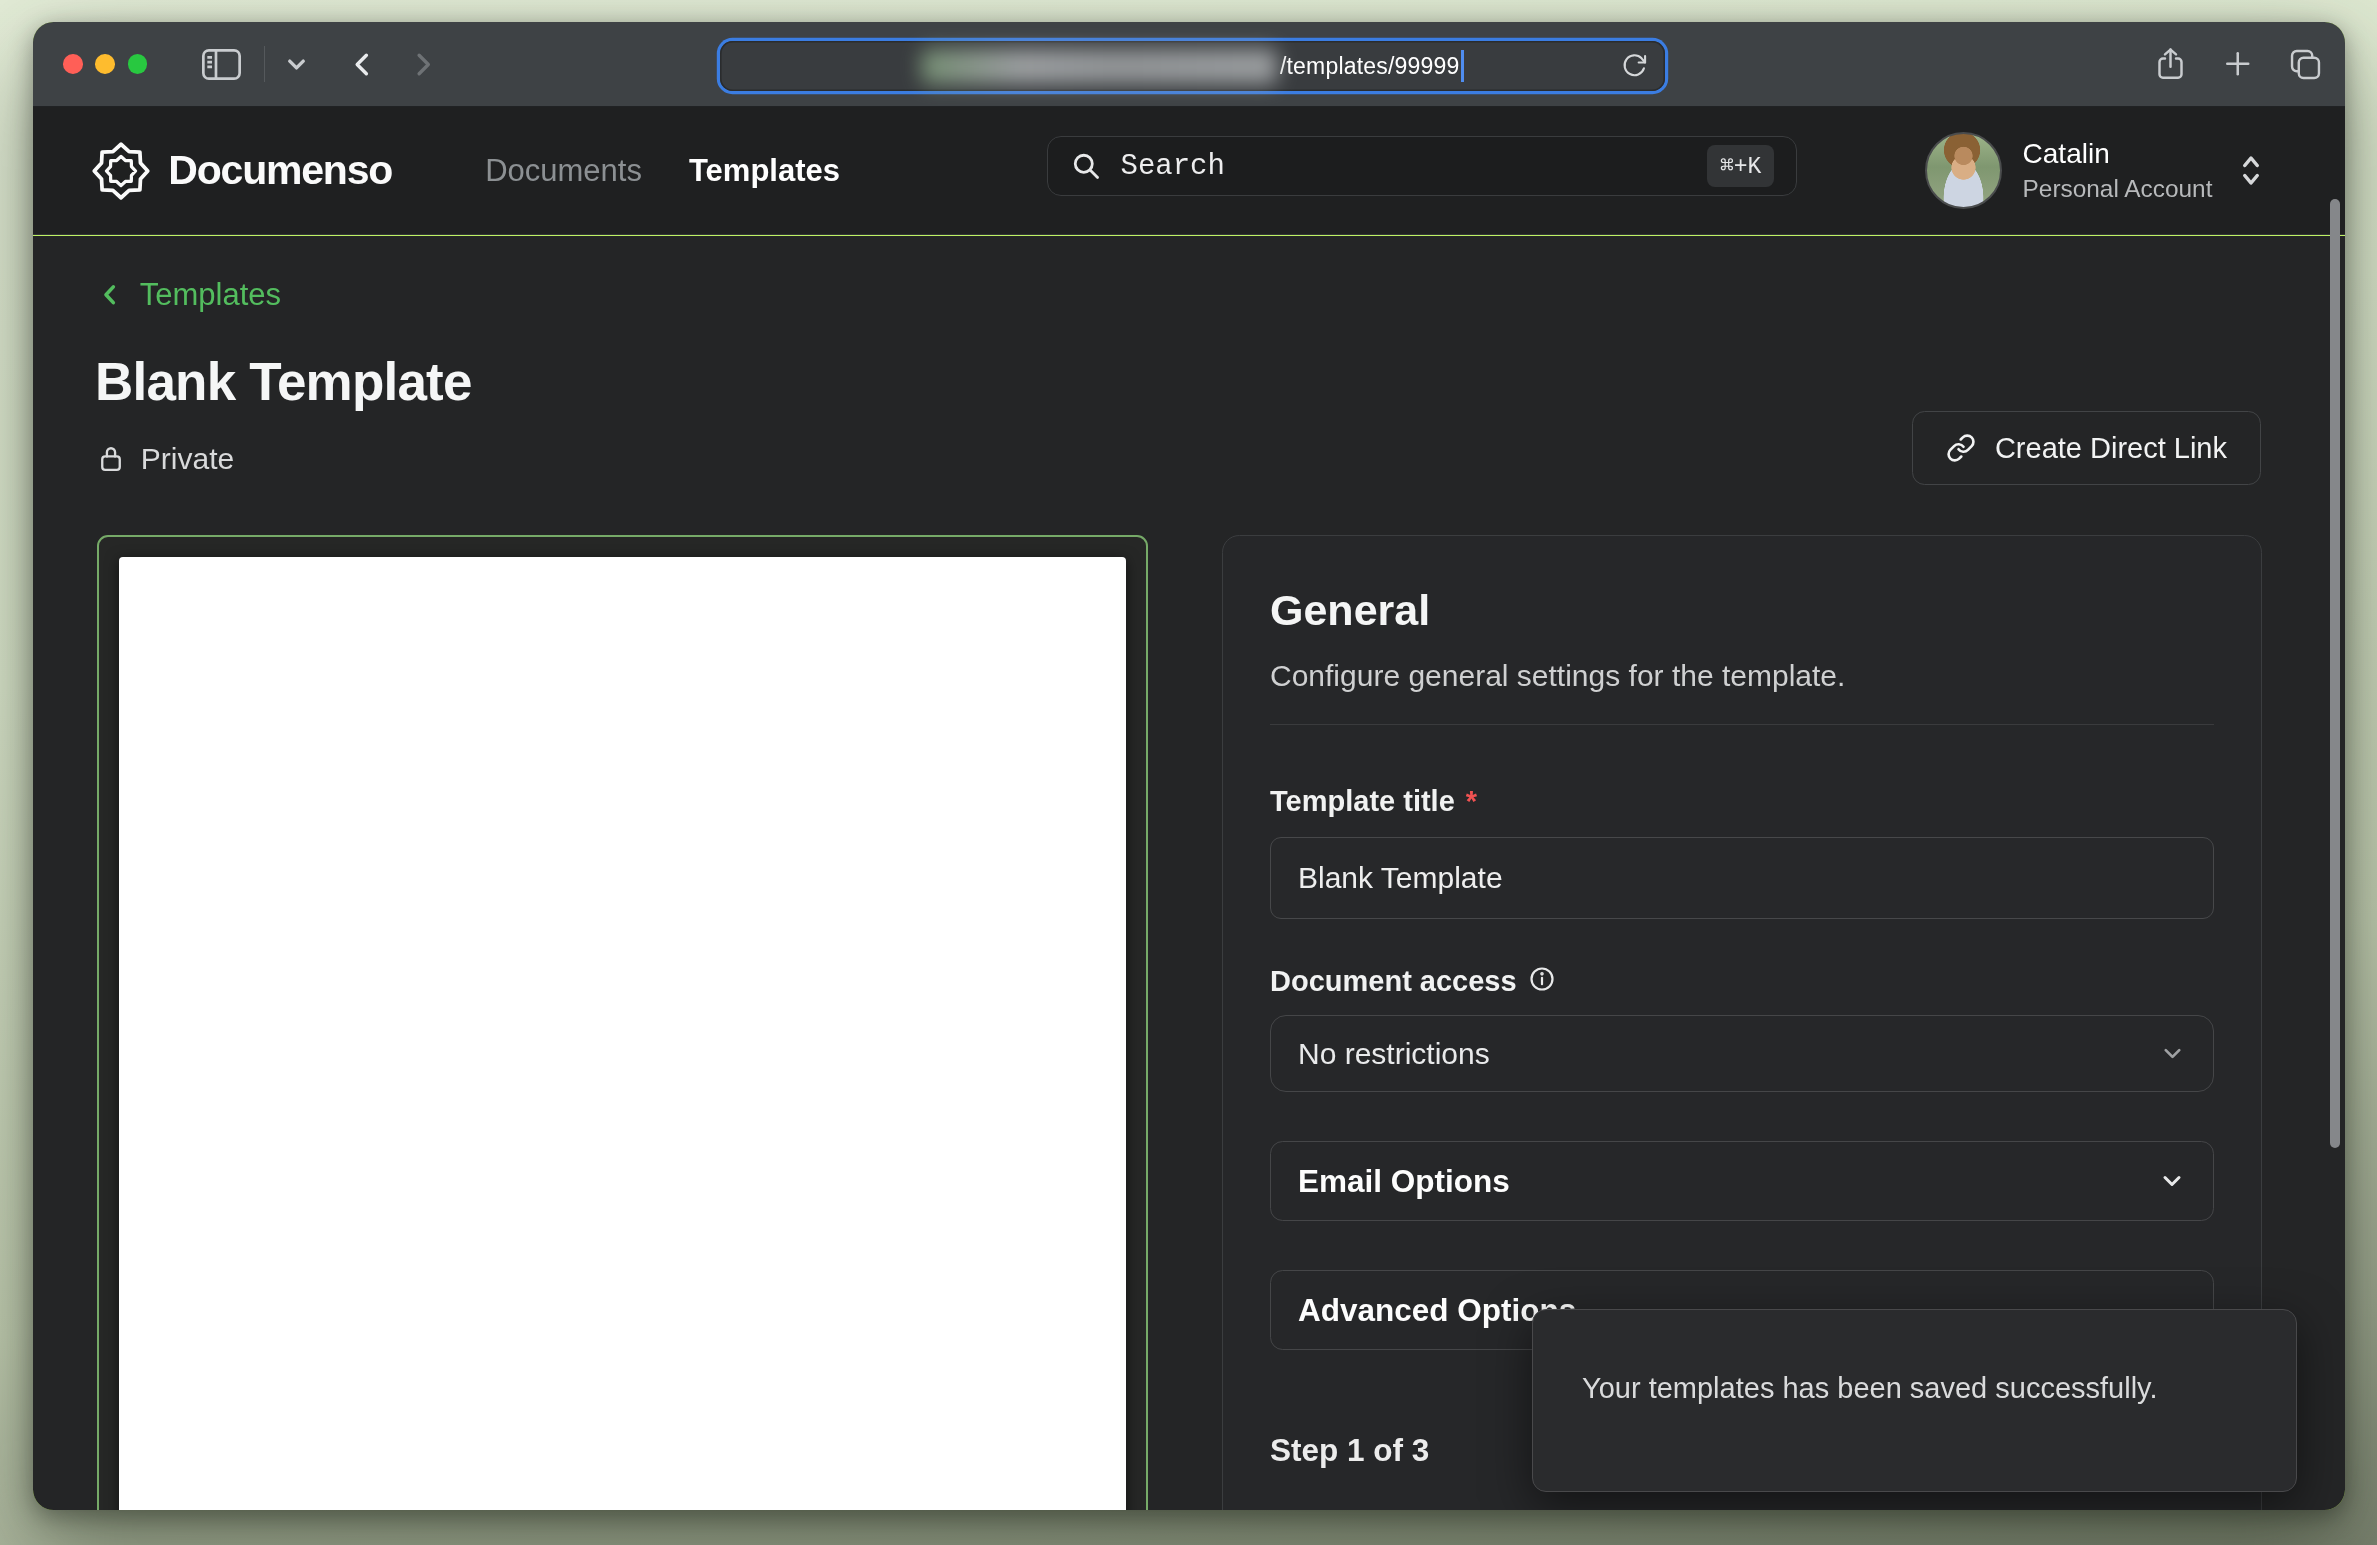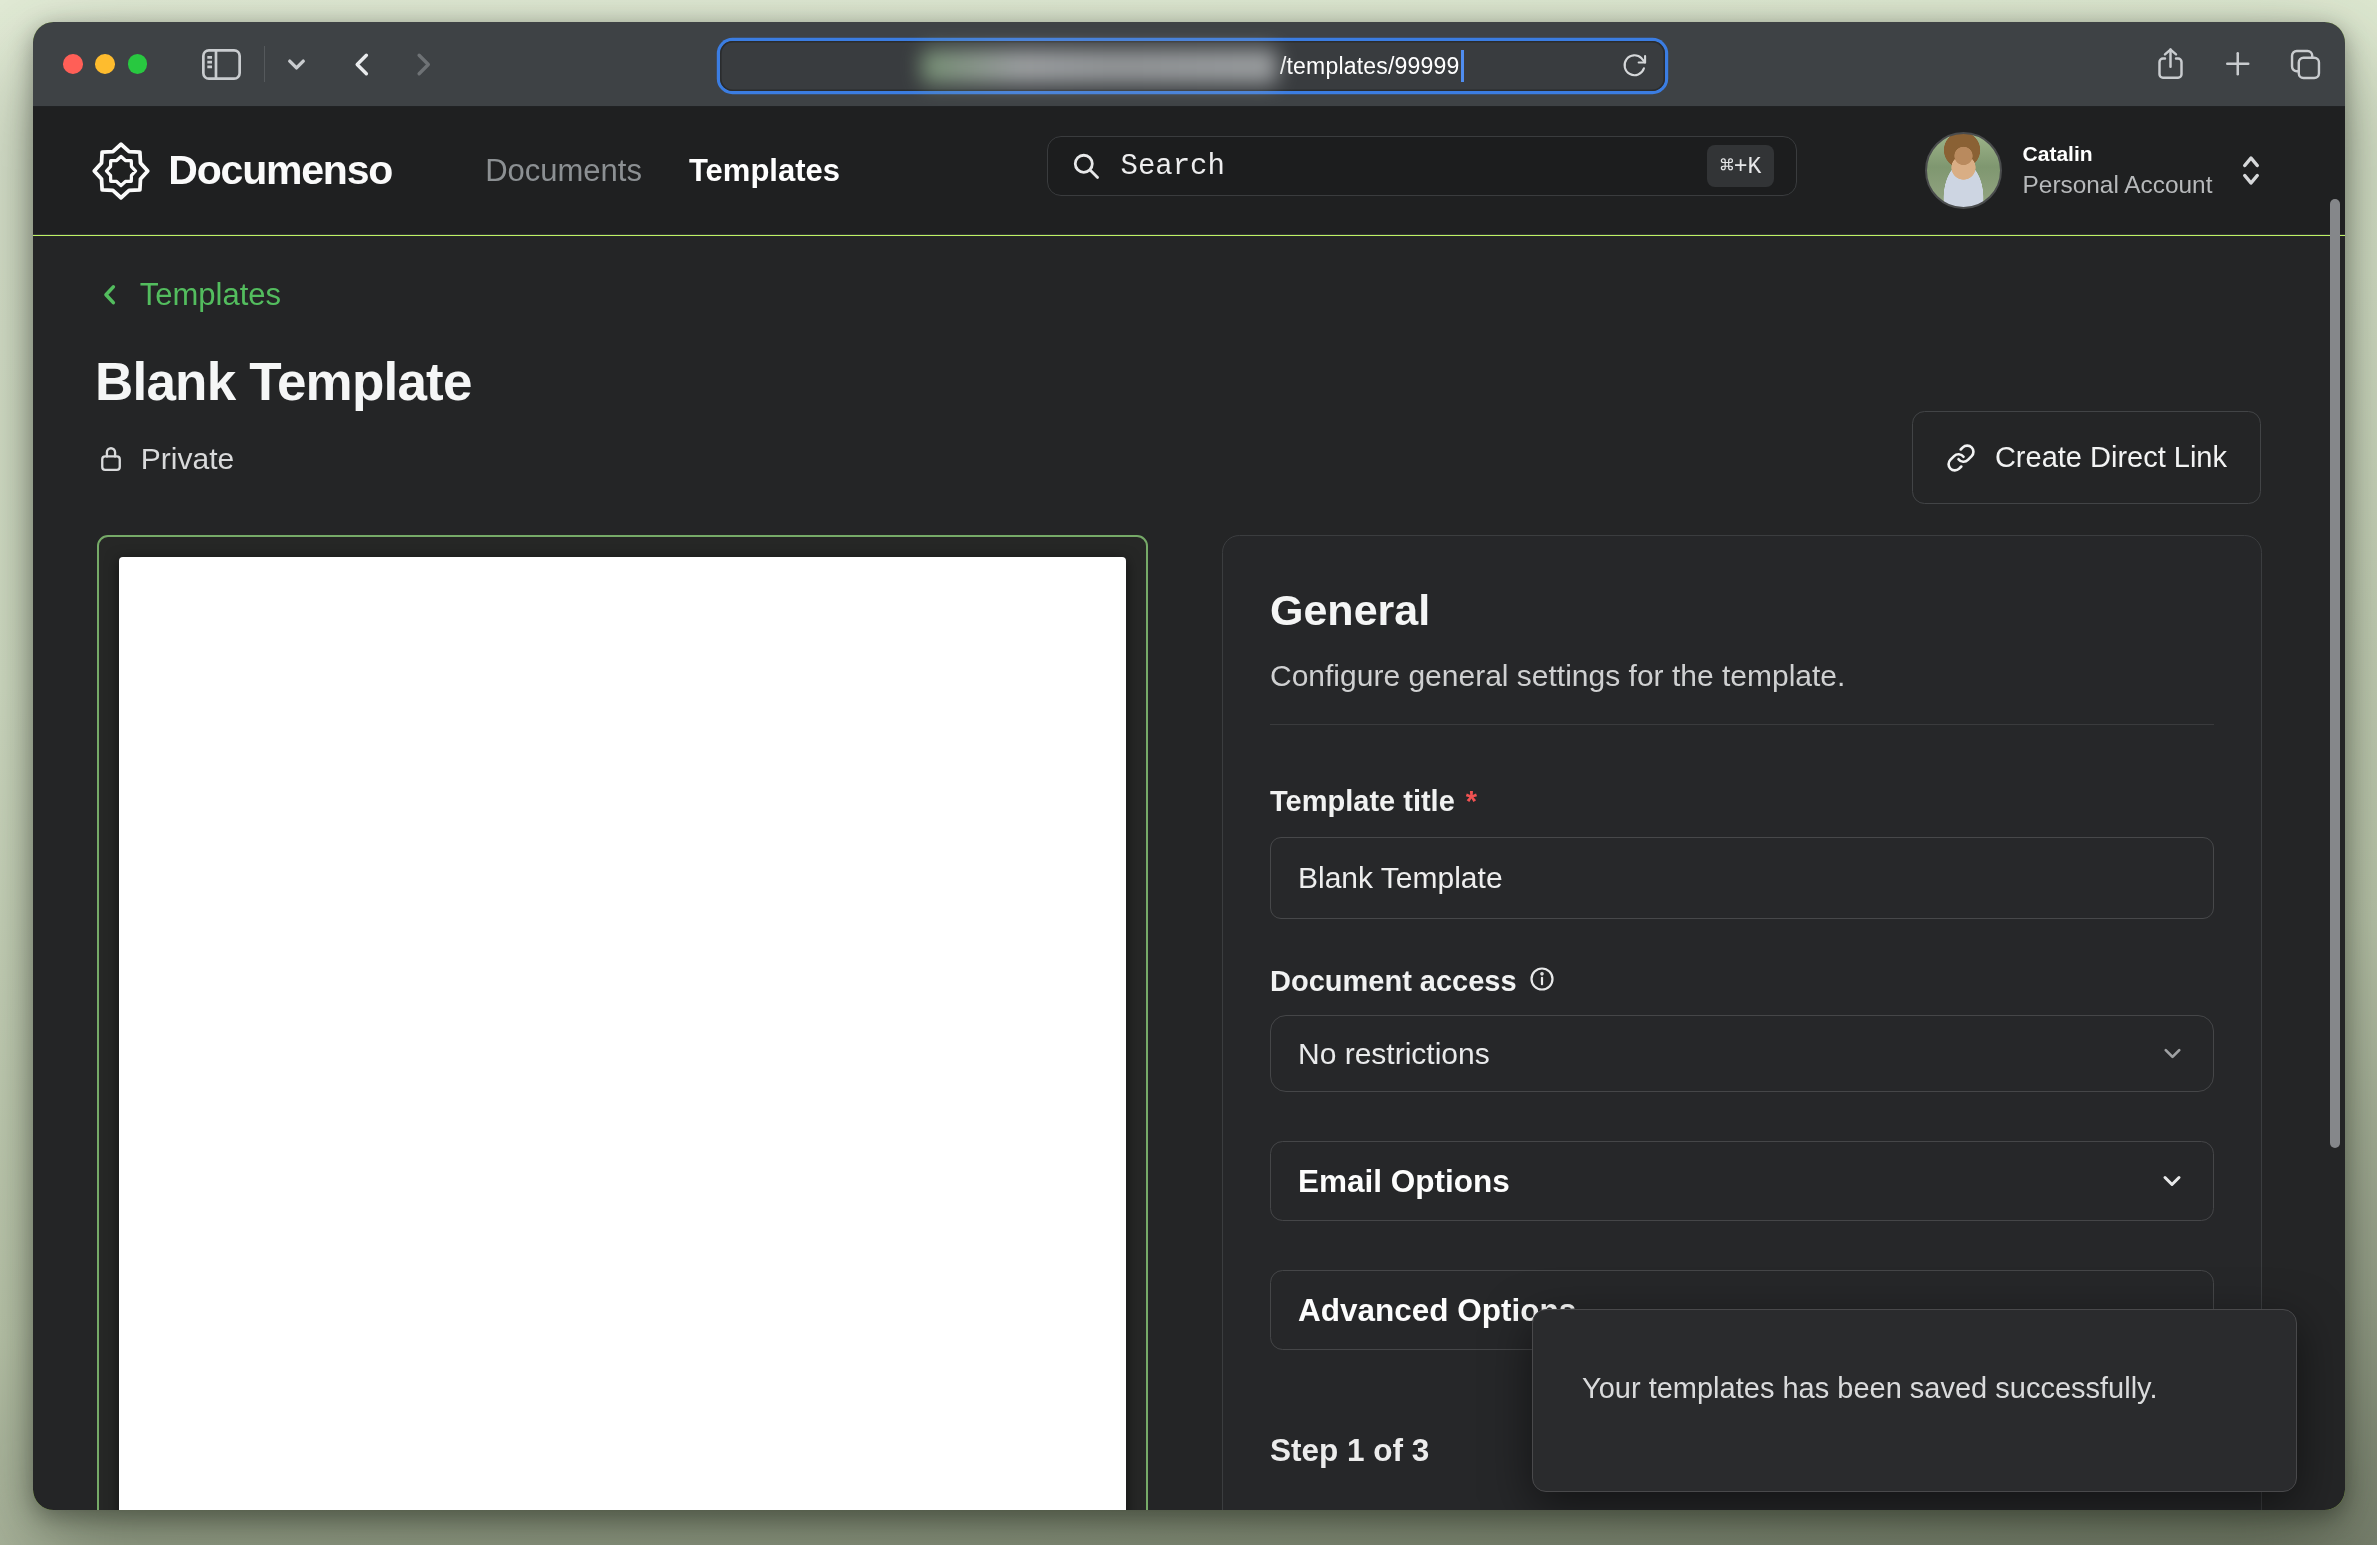--- a/index.html
+++ b/index.html
@@ -50,30 +50,30 @@
   .avatar {
     width:77px; height:77px; border-radius:50%; border:2.4px solid #4a4c4d;
     background:
       radial-gradient(circle at 50% 30%, #b98a5e 0 14%, transparent 15%),
       radial-gradient(circle at 50% 46%, #d9ae85 0 22%, transparent 23%),
       radial-gradient(ellipse at 50% 88%, #cdd5e2 0 38%, transparent 39%),
       radial-gradient(circle at 48% 22%, #8a6134 0 26%, transparent 27%),
       linear-gradient(180deg,#9db489 0%,#7f9770 45%,#94a583 100%);
   }
   .user-meta { margin-left:20.5px; }
-  .user-name { font-size:21px; font-weight:700; color:#fff; }
+  .user-name { font-size:28px; font-weight:400; color:#fff; }
   .user-acct { font-size:24.4px; color:#b7b9bb; margin-top:4.7px; }
   .user-chevrons { margin-left:23.6px; color:#d6d8da; }
   
   .content { position:absolute; left:0; top:214px; right:0; bottom:0; background:#242526; }
   .backlink { position:absolute; left:64px; top:41px; display:flex; align-items:center; gap:15.8px; font-size:31px; font-weight:500; }
   .page-title { position:absolute; left:62px; top:115px; font-size:53px; font-weight:700; letter-spacing:-0.8px; color:#f5f6f6; }
   .private { position:absolute; left:64px; top:206px; display:flex; align-items:center; gap:15.8px; color:#d9dadb; font-size:30px; }
   .direct-btn {
-    position:absolute; right:84px; top:175px; height:93px; padding:0 33px;
+    position:absolute; right:84px; top:175px; height:74px; padding:0 33px;
     border:1.6px solid #424446; border-radius:12.6px; background:transparent;
     display:flex; align-items:center; gap:19px; color:#f2f3f3; font-size:29px; font-weight:500; cursor:pointer;
   }
   
   .doccard {
     position:absolute; left:64px; top:299px; width:1051px; height:1339px;
     border:2.4px solid #76aa68; border-radius:11px; background:#262726;
   }
   .docpage {
     position:absolute; left:19.7px; top:19.7px; right:19.7px; height:1339px;

